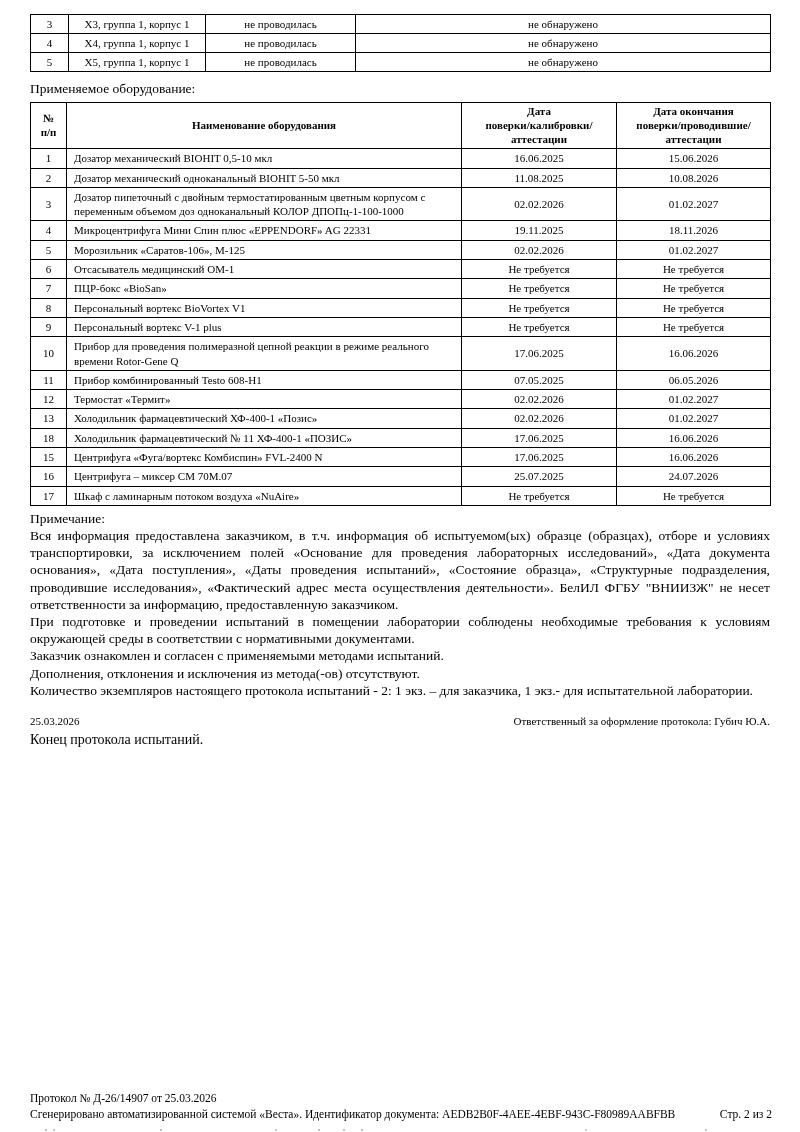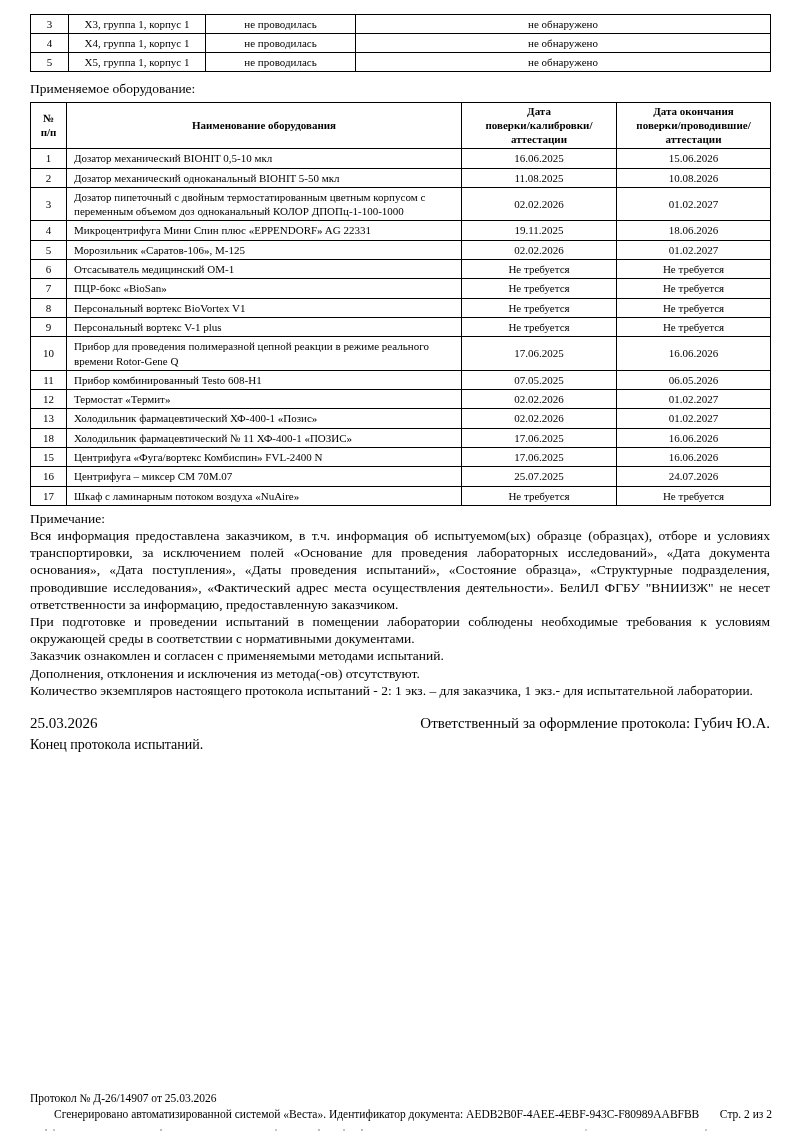--- a/index.html
+++ b/index.html
@@ -31,29 +31,29 @@
   .eq-table td.c { text-align: center; }
   .eq-table td.name { text-align: left; padding-left: 7px; font-family: Liberation Serif, serif; }
 
   .notes { margin-top: 4px; }
   .note-heading { font-size: 13.5px; line-height: 17px; }
   .note-p { font-size: 13.5px; line-height: 17.2px; text-align: left; }
   .note-p.justify { text-align: justify; }
 
   .sig-row {
     display: flex; justify-content: space-between;
-    margin-top: 16px; font-size: 15px; width: 740px;
+    margin-top: 16px; font-size: 11px; width: 740px;
   }
   .end-line { font-size: 14px; margin-top: 5px; }
 
   .footer {
     position: absolute; left: 30px; right: 28px; bottom: 10px;
     font-size: 11.5px; line-height: 16px;
   }
-  .footer-line2 { display: flex; justify-content: space-between; margin-left: 24px; }
+  .footer-line2 { display: flex; justify-content: space-between; }
   .barcode-sliver {
     position: absolute; bottom: 1px; left: 45px; width: 2px; height: 2px;
     background: #888; opacity: .55;
     box-shadow: 8px 0 #999, 115px 0 #8a8a8a, 230px 0 #999, 273px 0 #8a8a8a,
                 298px 0 #999, 316px 0 #8a8a8a, 540px 0 #aaa, 660px 0 #999;
   }
 </style>
 </head>
 <body>
 
@@ -124,21 +124,21 @@
         <tr>
         <td class="c">3</td>
         <td class="name">Дозатор пипеточный с двойным термостатированным цветным корпусом с переменным объемом доз одноканальный КОЛОР ДПОПц-1-100-1000</td>
         <td class="c">02.02.2026</td>
         <td class="c">01.02.2027</td>
       </tr>
         <tr>
         <td class="c">4</td>
         <td class="name">Микроцентрифуга Мини Спин плюс «EPPENDORF» AG 22331</td>
         <td class="c">19.11.2025</td>
-        <td class="c">18.06.2026</td>
+        <td class="c">18.11.2026</td>
       </tr>
         <tr>
         <td class="c">5</td>
         <td class="name">Морозильник «Саратов-106», М-125</td>
         <td class="c">02.02.2026</td>
         <td class="c">01.02.2027</td>
       </tr>
         <tr>
         <td class="c">6</td>
         <td class="name">Отсасыватель медицинский ОМ-1</td>

